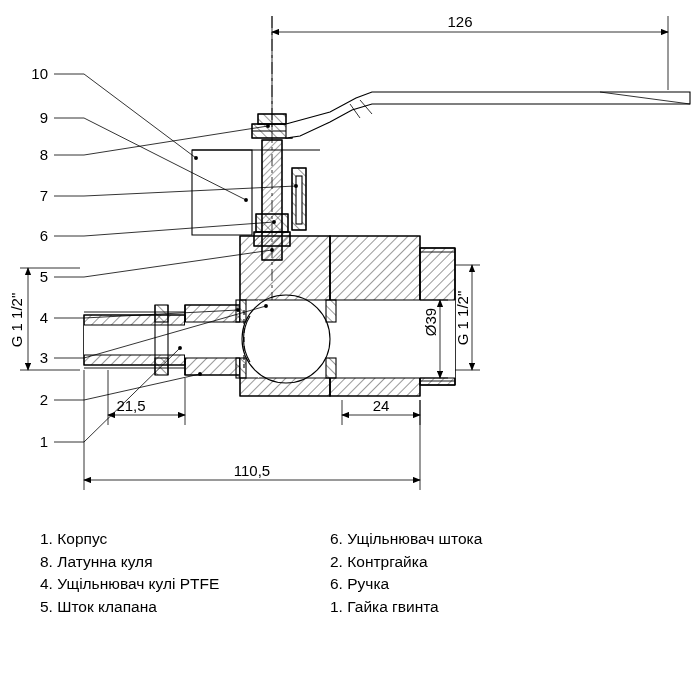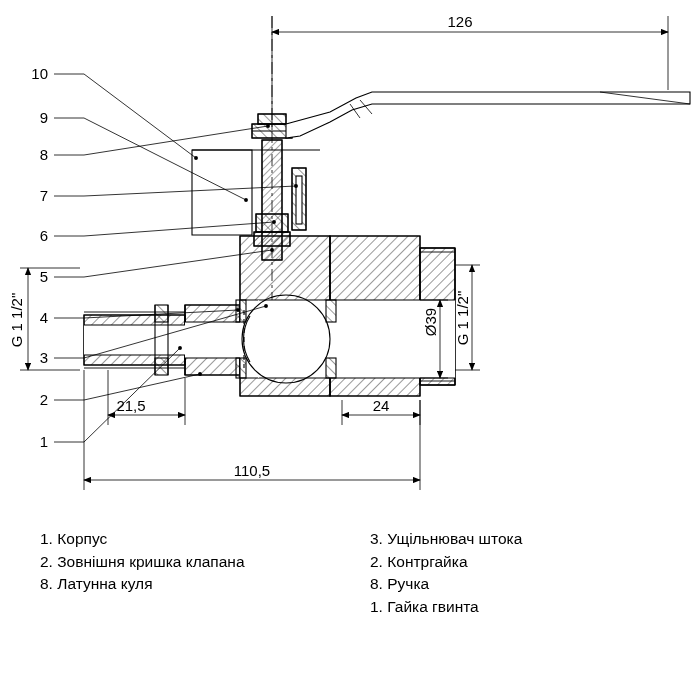--- a/index.html
+++ b/index.html
@@ -27,21 +27,20 @@
     width: 700px;
     height: 700px;
   }
   .legend {
     position: absolute;
     left: 40px;
     top: 528px;
     width: 620px;
     display: flex;
     flex-direction: row;
-    gap: 40px;
     font-size: 15.5px;
     line-height: 22.5px;
   }
   .legend-col {
     display: flex;
     flex-direction: column;
   }
   .legend-col.left { width: 290px; }
   .legend-col.right { width: 290px; }
   .legend-item {
@@ -264,24 +263,25 @@
       <text x="48" y="323" text-anchor="end">4</text>
       <text x="48" y="363" text-anchor="end">3</text>
       <text x="48" y="405" text-anchor="end">2</text>
       <text x="48" y="447" text-anchor="end">1</text>
     </g>
   </svg>
 
   <div class="legend">
     <div class="legend-col left">
       <div class="legend-item">1. Корпус</div>
-      <div class="legend-item">2. Зовнішня кришка клапана</div>
       <div class="legend-item">8. Латунна куля</div>
+      <div class="legend-item">4. Ущільнювач кулі PTFE</div>
+      <div class="legend-item">5. Шток клапана</div>
     </div>
     <div class="legend-col right">
-      <div class="legend-item">3. Ущільнювач штока</div>
+      <div class="legend-item">6. Ущільнювач штока</div>
       <div class="legend-item">2. Контргайка</div>
-      <div class="legend-item">8. Ручка</div>
+      <div class="legend-item">6. Ручка</div>
       <div class="legend-item">1. Гайка гвинта</div>
     </div>
   </div>
 
 </div>
 
 </body></html>

